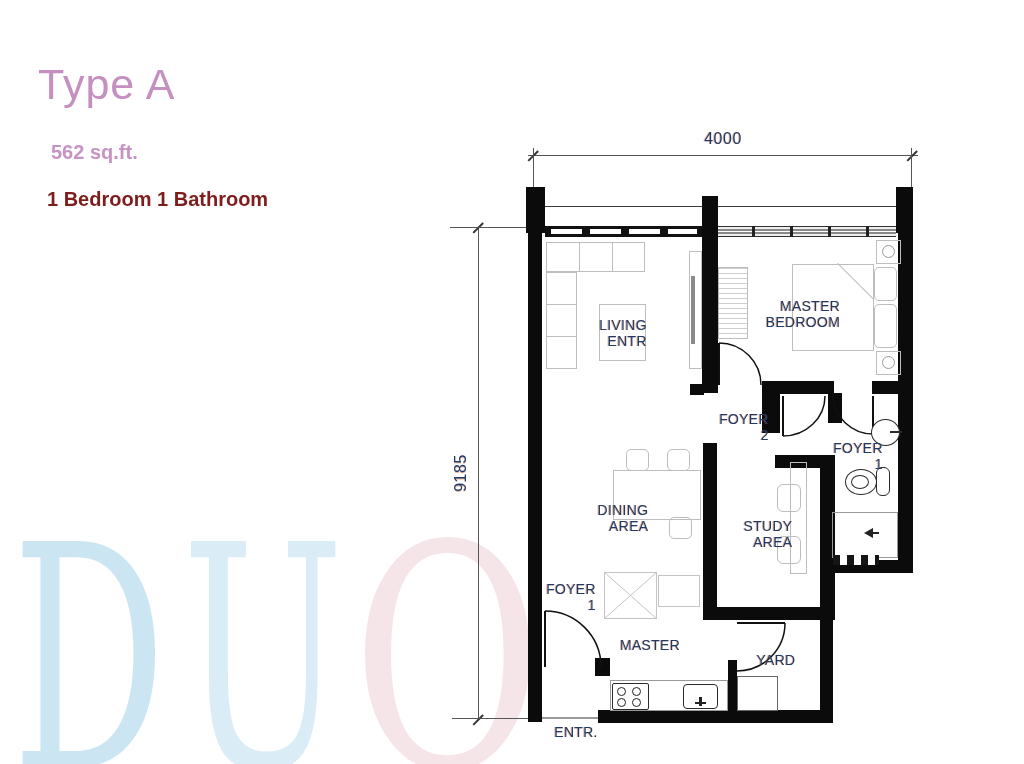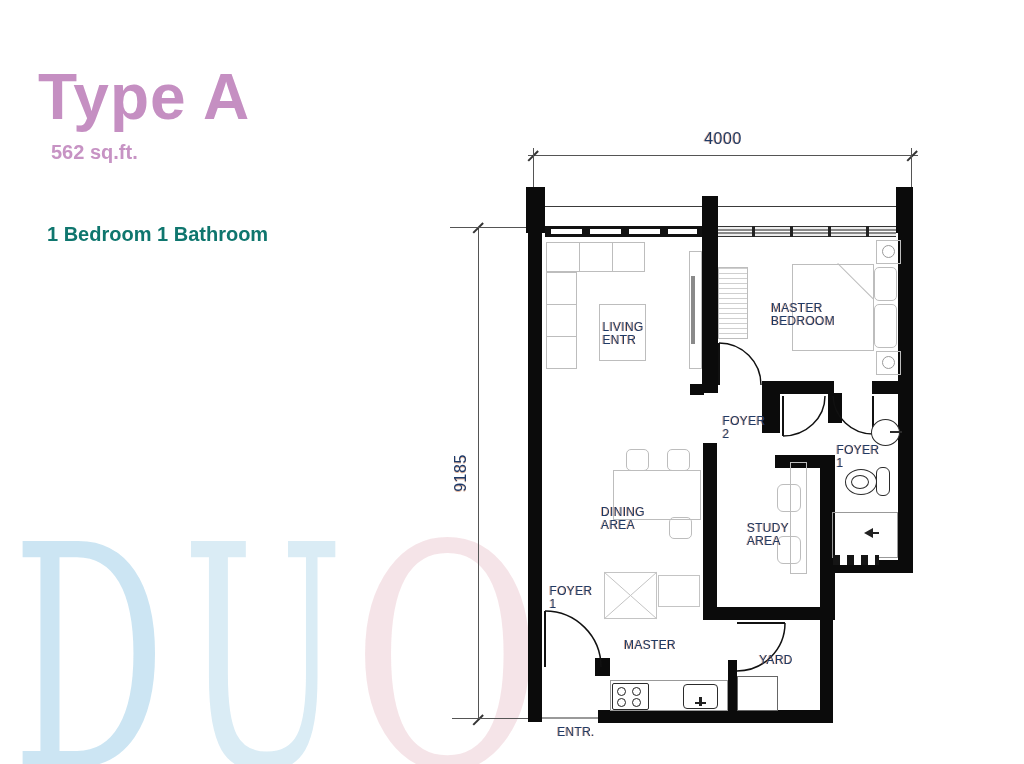--- a/index.html
+++ b/index.html
@@ -2,31 +2,31 @@
 <html><head>
 <meta charset="utf-8">
 <style>
   html,body{margin:0;padding:0;background:#fff;}
   #canvas{position:relative;width:1024px;height:764px;background:#fff;overflow:hidden;
           font-family:"Liberation Sans",sans-serif;}
   
   .wm{position:absolute;z-index:0;top:505px;font-family:"DejaVu Serif",serif;
       font-size:310px;line-height:1;transform-origin:left top;opacity:.9;}
   
-  .title{position:absolute;left:38px;top:60px;font-size:64px;font-weight:700;letter-spacing:1px;z-index:2;}
+  .title{position:absolute;left:38px;top:60px;font-size:43px;font-weight:400;letter-spacing:1px;z-index:2;}
   .sub1{position:absolute;left:51px;top:141px;font-size:20px;font-weight:700;z-index:2;}
   .sub2{position:absolute;left:47px;top:188px;font-size:20px;font-weight:700;z-index:2;}
   
   #plan{position:absolute;inset:0;z-index:1;}
   .wall{position:absolute;background:#0b0b0b;}
   .thin{position:absolute;background:#555;}
   .f{position:absolute;border:1px solid #bdbdbd;box-sizing:border-box;background:transparent;}
   .fd{position:absolute;border:1.5px solid #2b2b2b;box-sizing:border-box;background:#fff;}
   .door{position:absolute;overflow:visible;}
-  .lbl{position:absolute;color:#1d3a69;font-size:12px;line-height:1.12;text-align:left;
+  .lbl{position:absolute;color:#1d3a69;font-size:14px;line-height:1.12;text-align:right;
        letter-spacing:.3px;transform:translate(-50%,-50%);white-space:nowrap;
        text-shadow:-1px 0 0 rgba(196,92,34,.5);}
   .dimtxt{position:absolute;color:#1d3a69;font-size:16px;letter-spacing:.5px;
        text-shadow:-1px 0 0 rgba(196,92,34,.45);}
   .tick{position:absolute;width:14px;height:1.5px;background:#333;transform:rotate(-45deg);}
   .slot{position:absolute;top:3px;height:5px;background:#fff;}
   .wtick{position:absolute;top:0;width:3px;height:11px;background:#222;}
   .burner{position:absolute;width:9px;height:9px;border:1.2px solid #222;border-radius:50%;box-sizing:border-box;}
   .lamp{position:absolute;width:13px;height:13px;border:1px solid #9a9a9a;border-radius:50%;box-sizing:border-box;}
 </style>
@@ -36,21 +36,21 @@
 <div id="canvas">
 
   <div>
     <span class="wm" style="left:12px;color:#c7e3f2;transform:scaleX(.62);">D</span>
     <span class="wm" style="left:182px;color:#d6eaf4;transform:scaleX(.62);">U</span>
     <span class="wm" style="left:352px;color:#f5e2e6;transform:scaleX(.75);">O</span>
   </div>
 
   <div class="title" style="color:#c58fc2;">Type A</div>
   <div class="sub1" style="color:#c793c4;">562 sq.ft.</div>
-  <div class="sub2" style="color:#0f766e;margin-top:35px;">1 Bedroom 1 Bathroom</div>
+  <div class="sub2" style="color:#7f1d1d;">1 Bedroom 1 Bathroom</div>
 
   <div id="plan">
 
     <div class="thin" style="left:528px;top:155px;width:390px;height:1px;"></div>
     <div class="tick" style="left:526px;top:155px;"></div>
     <div class="tick" style="left:905px;top:155px;"></div>
     <div class="thin" style="left:533px;top:148px;width:1px;height:39px;"></div>
     <div class="thin" style="left:911px;top:148px;width:1px;height:39px;"></div>
     <div class="dimtxt" style="left:690px;top:130px;width:66px;text-align:center;">4000</div>
 

